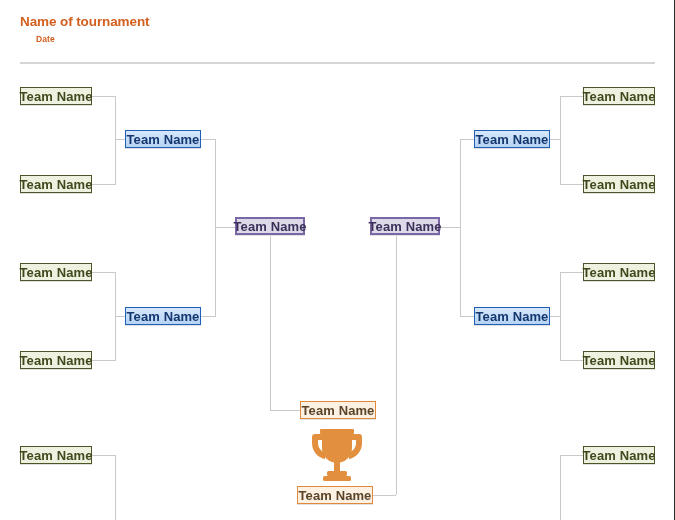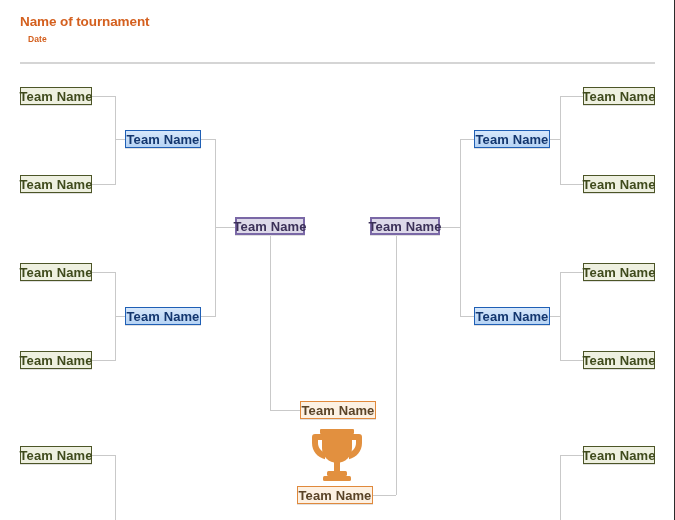--- a/index.html
+++ b/index.html
@@ -19,21 +19,21 @@
   }
 
   
   #header{position:absolute;left:0;top:0;width:675px;height:52px;}
   #title{
     position:absolute;left:20px;top:14px;
     font-size:13.5px;font-weight:bold;color:#d4601f;
     letter-spacing:-0.1px;white-space:nowrap;
   }
   #date{
-    position:absolute;left:28px;top:34px;
+    position:absolute;left:36px;top:34px;
     font-size:8.5px;font-weight:bold;color:#d4601f;
     letter-spacing:0.1px;white-space:nowrap;
   }
   #divider{
     position:absolute;left:20px;top:62px;width:635px;height:2px;
     background:#d5d5d5;
   }
 
   
   .ln{position:absolute;background:#c9c9c9;}

